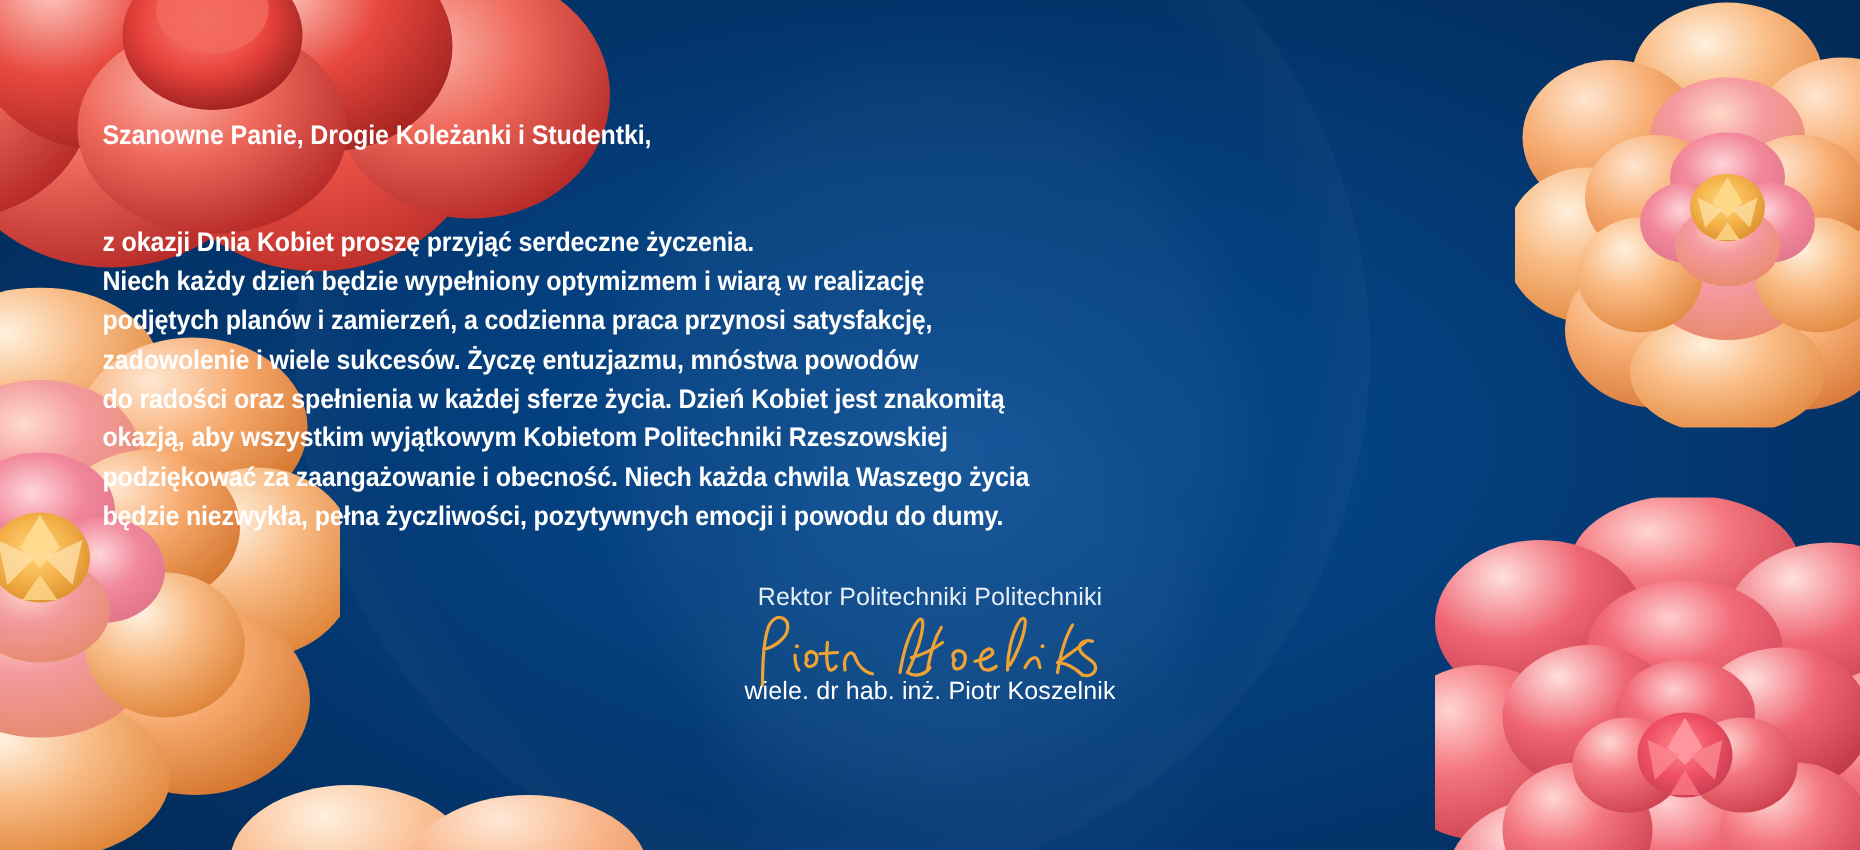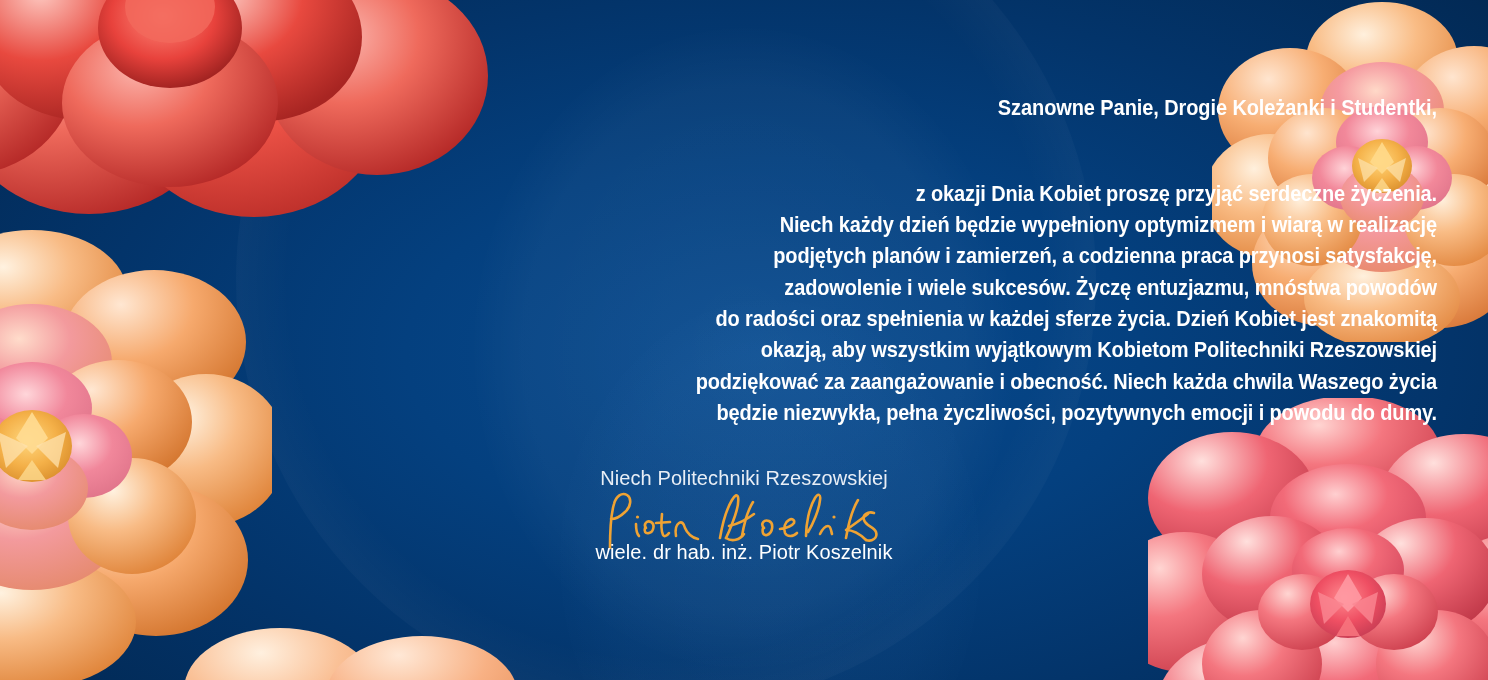--- a/index.html
+++ b/index.html
@@ -51,21 +51,21 @@
   #flower-top-right  { left: 1212px; top: -18px; }
   #flower-left       { left: -208px; top: 230px; }
   #flower-bottom-right { left: 1148px; top: 398px; }
   #flower-bottom-center { left: 160px; top: 570px; }
 
   
   #message-block {
     position: absolute;
     left: 12px; right: 0;
     top: 96px;
-    text-align: right;
+    text-align: left;
     z-index: 5;
     margin-left: 19px;
   }
   .greeting {
     color: #ffffff;
     font-size: 21.5px;
     font-weight: bold;
     letter-spacing: -0.1px;
     line-height: 1.2;
     margin: 0 0 57px 0;
@@ -387,21 +387,21 @@
     <p class="body-line">Niech każdy dzień będzie wypełniony optymizmem i wiarą w realizację</p>
     <p class="body-line">podjętych planów i zamierzeń, a codzienna praca przynosi satysfakcję,</p>
     <p class="body-line">zadowolenie i wiele sukcesów. Życzę entuzjazmu, mnóstwa powodów</p>
     <p class="body-line">do radości oraz spełnienia w każdej sferze życia. Dzień Kobiet jest znakomitą</p>
     <p class="body-line">okazją, aby wszystkim wyjątkowym Kobietom Politechniki Rzeszowskiej</p>
     <p class="body-line">podziękować za zaangażowanie i obecność. Niech każda chwila Waszego życia</p>
     <p class="body-line">będzie niezwykła, pełna życzliwości, pozytywnych emocji  i powodu do dumy.</p>
   </div>
 
   <div id="signature-block">
-    <p class="sig-role">Niech Politechniki Rzeszowskiej</p>
+    <p class="sig-role">Rektor Politechniki Politechniki</p>
     <svg id="signature-mark" viewBox="0 0 300 66">
       <g fill="none" stroke="#f0a333" stroke-width="2.6" stroke-linecap="round" stroke-linejoin="round">
 
         <path d="M16 62 C16 44 17 28 20 18 C22 10 28 6 33 9 C38 12 37 21 31 26 C26 31 20 33 17 33"></path>
 
         <path d="M42 38 C42 44 43 48 45 50"></path>
         <circle cx="43.5" cy="31" r="1.6" fill="#f0a333" stroke="none"></circle>
 
         <path d="M52 42 C49 38 53 34 57 36 C61 38 60 46 55 47 C51 48 50 45 51 42"></path>
 

